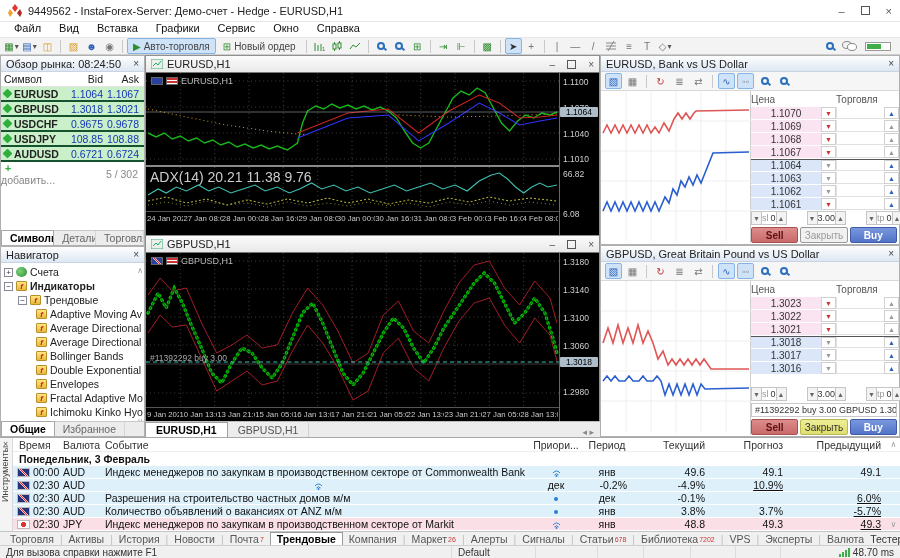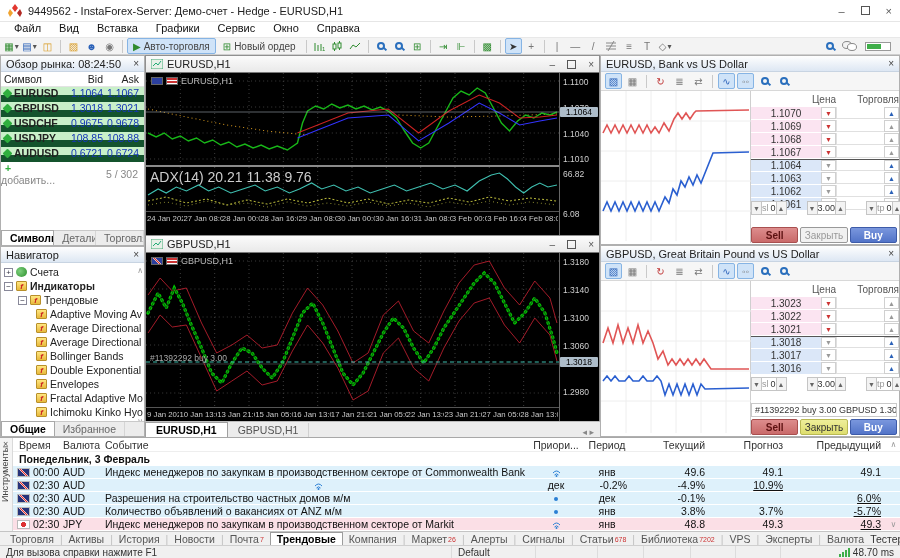--- a/index.html
+++ b/index.html
@@ -32,21 +32,21 @@
 .phead{height:16px;background:linear-gradient(#fefefe,#dde7f3);border-bottom:1px solid #c8d4e2;display:flex;align-items:center;padding:0 5px;font-size:11px;color:#222}
 .phead .x{margin-left:auto;color:#444;font-size:10px}
 .tabstrip{position:absolute;left:0;right:0;bottom:0;height:15px;background:#ececec;border-top:1px solid #c9c9c9;display:flex;align-items:flex-end;font-size:10.5px;color:#666}
 .tabstrip .tab{padding:1px 8px;border-right:1px solid #d5d5d5;white-space:nowrap;overflow:hidden}
 .tabstrip .tab.act{background:#fff;color:#000;font-weight:bold;border:1px solid #a8a8a8;border-bottom:none}
 
 
 .mw-head-row,.mw-row,.mw-add{display:grid;grid-template-columns:64px 41px 36px;height:15px;align-items:center;font-size:10.5px}
 .mw-head-row{border-bottom:1px solid #e3e3e3;color:#222}
 .mw-head-row span{padding:0 3px}
-.mw-row{background:#c9f0c9;border-bottom:7px solid #14532d}
+.mw-row{background:#c9f0c9;border-bottom:2px solid #14532d}
 .mw-sym{display:flex;align-items:center;gap:3px;padding-left:3px;font-weight:bold;color:#222;overflow:hidden}
 .dia{width:7px;height:7px;background:#2fae3e;transform:rotate(45deg);border-radius:1px;flex:0 0 auto}
 .num{color:#1537b5;text-align:right;padding-right:3px}
 .mw-add{height:16px;color:#888}
 .mw-add .plus{color:#2fae3e;font-weight:bold;padding-left:4px}
 .mw-cnt{grid-column:2/4;text-align:right;padding-right:4px;color:#888}
 
 
 .tree{font-size:10.5px;color:#222}
 .trow{display:flex;align-items:center;gap:3px;height:14px;white-space:nowrap;overflow:hidden}
@@ -79,31 +79,31 @@
 .charttabs .tab{padding:1px 10px;border-right:1px solid #d0d0d0}
 .charttabs .tab.act{background:#fff;font-weight:bold;color:#000;border:1px solid #a0a0a0;border-bottom:none}
 .charttabs .arr{margin-left:auto;color:#888;padding:0 6px;font-size:9px}
 
 
 .domtb{height:19px;display:flex;align-items:center;gap:2px;padding:0 4px;border-bottom:1px solid #d8d8d8;background:#f6f6f6}
 .dombody{position:relative;display:flex}
 .tickchart{width:150px;border-right:1px solid #cfcfcf;background:#fff}
 .ladder{flex:1;font-size:10px;color:#333}
 .lh{display:grid;grid-template-columns:85px 1fr;height:16px;align-items:center;color:#555}
-.lh span{text-align:right}
+.lh span{text-align:left}
 .lrow{display:grid;grid-template-columns:70px 15px 48px 15px;height:13px;align-items:stretch;border-bottom:1px solid #fff}
 .lrow .price{display:flex;align-items:center;justify-content:center}
 .lrow.sell .price{background:#fbe4f1}
 .lrow.buy .price{background:#dbe7f8}
 .abtn{display:flex;align-items:center;justify-content:center;font-size:7px;border:1px solid #d0d0d0;background:#fff;color:#999}
 .abtn.rd{color:#c33}.abtn.bl{color:#2a61b8}
 .lrow .tr{border:1px solid #e0e0e0;border-width:0 0 1px 1px;background:#fff}
 .sep-bidask{border-top:1px solid #555}
 .domctl{position:absolute;right:2px;bottom:0;width:146px}
-.spinrow{display:flex;gap:20px;margin-bottom:12px}
+.spinrow{display:flex;gap:20px;margin-bottom:2px}
 .spin{flex:1;display:flex;align-items:stretch;height:14px;font-size:9px}
 .spin .sb{width:11px;border:1px solid #c5c5c5;background:#f3f3f3;color:#666;font-size:7px;display:flex;align-items:center;justify-content:center}
 .spin .sv{flex:1;border:1px solid #c5c5c5;border-width:1px 0;background:#fff;display:flex;align-items:center;justify-content:center;gap:2px;color:#333}
 .spin .sv .lab{color:#999}
 .posrow{height:14px;border:1px solid #c9c9c9;background:#fff;font-size:9px;display:flex;align-items:center;padding:0 3px;margin-bottom:2px;color:#333;white-space:nowrap;overflow:hidden}
 .btnrow{display:flex;gap:2px}
 .btnrow .bt{flex:1;height:16px;display:flex;align-items:center;justify-content:center;font-size:10px;border-radius:2px;border:1px solid #999}
 .bt.sell{background:linear-gradient(#dd8d8d,#c96a6a);border-color:#a84f4f;color:#5d1111;font-weight:bold}
 .bt.buy{background:linear-gradient(#7a97dd,#5274c8);border-color:#3d5ba8;color:#fff;font-weight:bold}
 .bt.close{background:#f1f1f1;color:#999}

